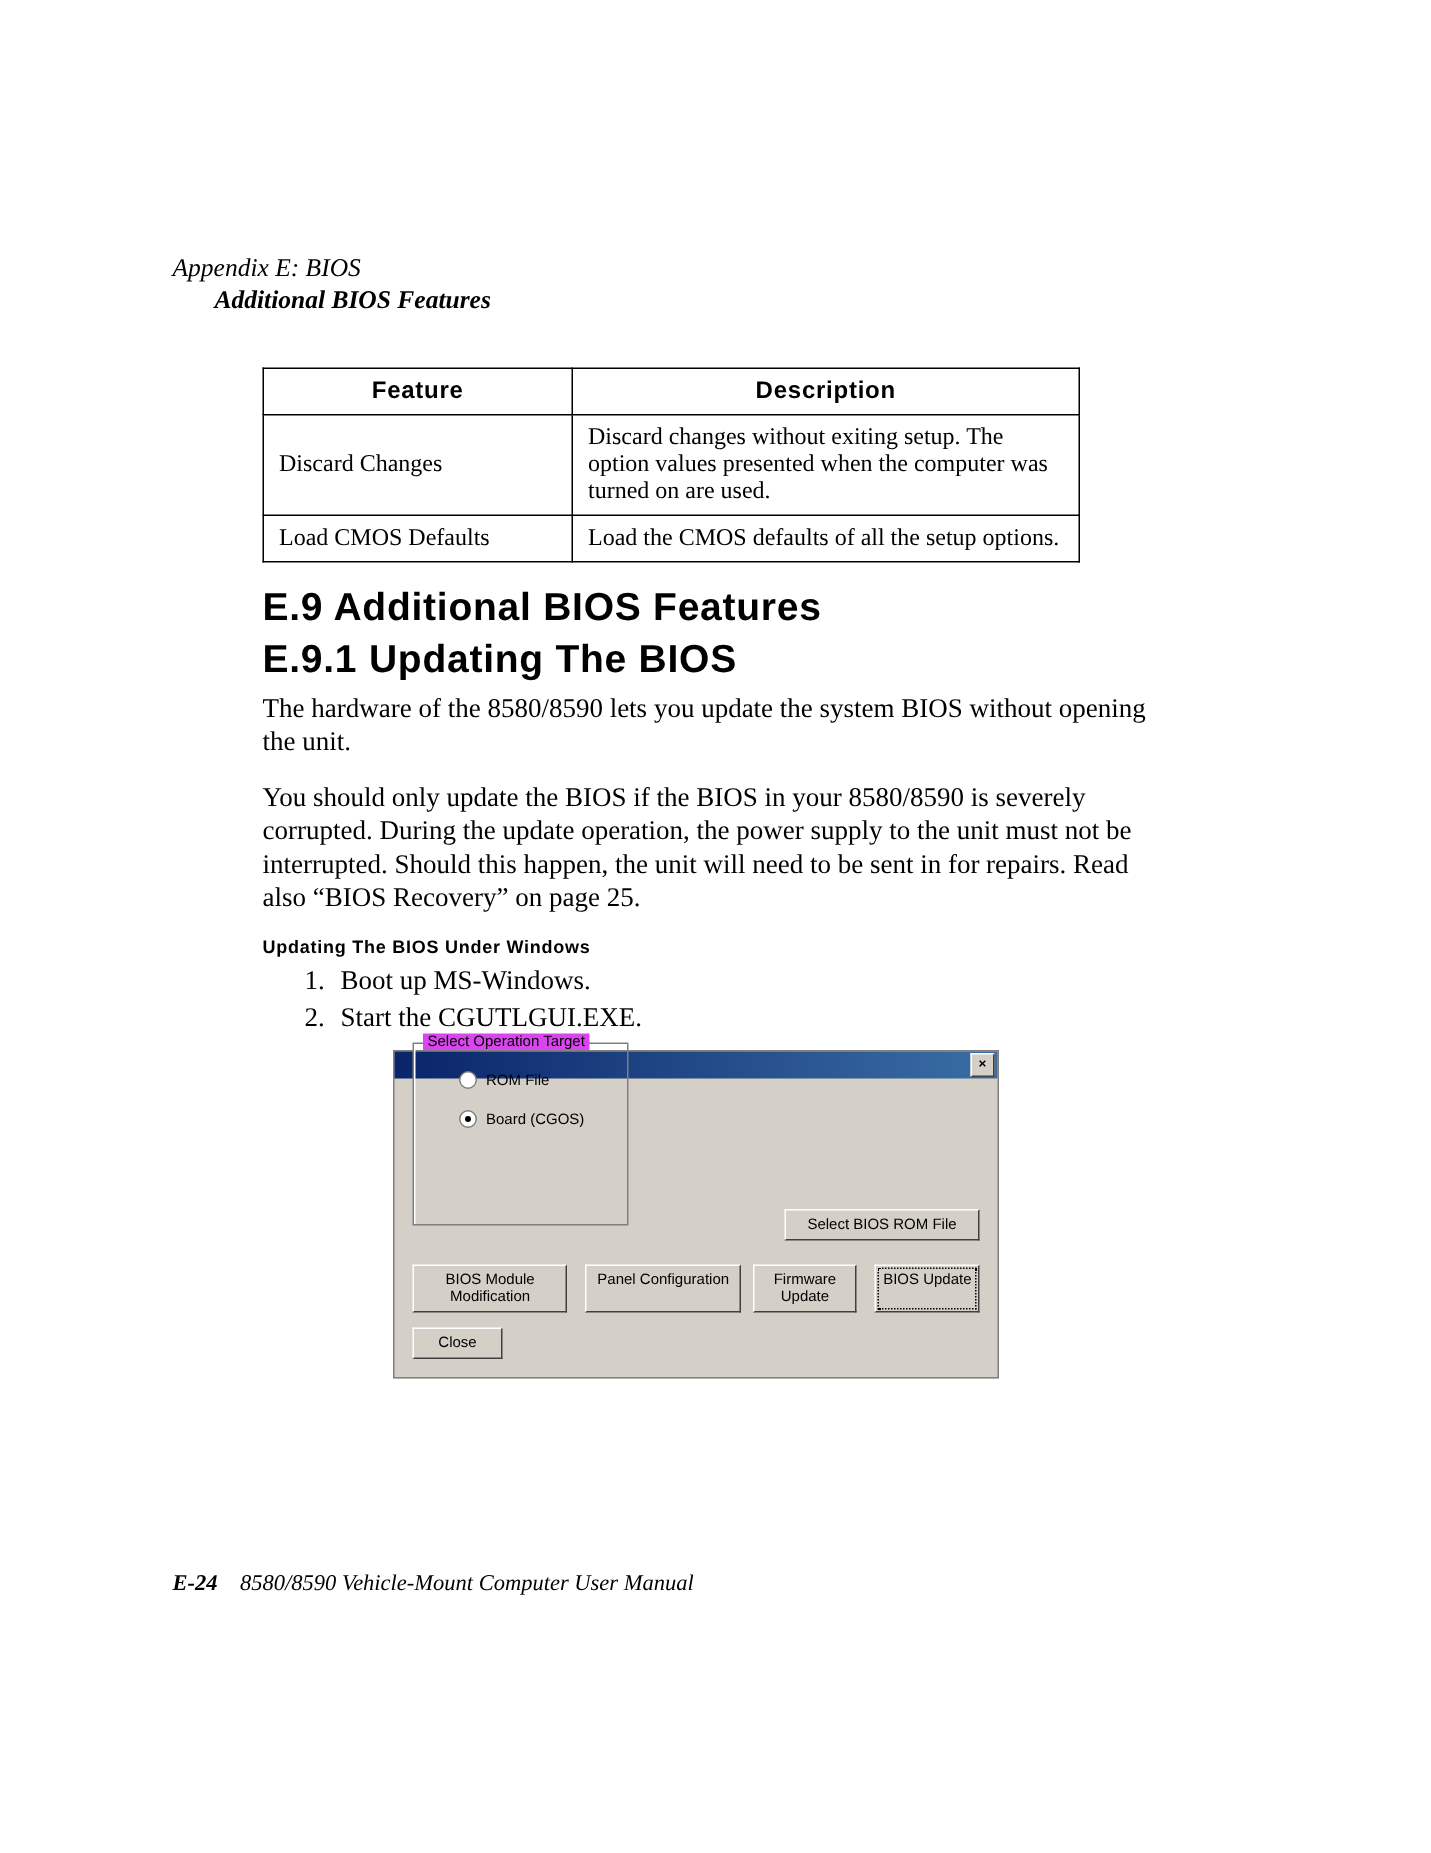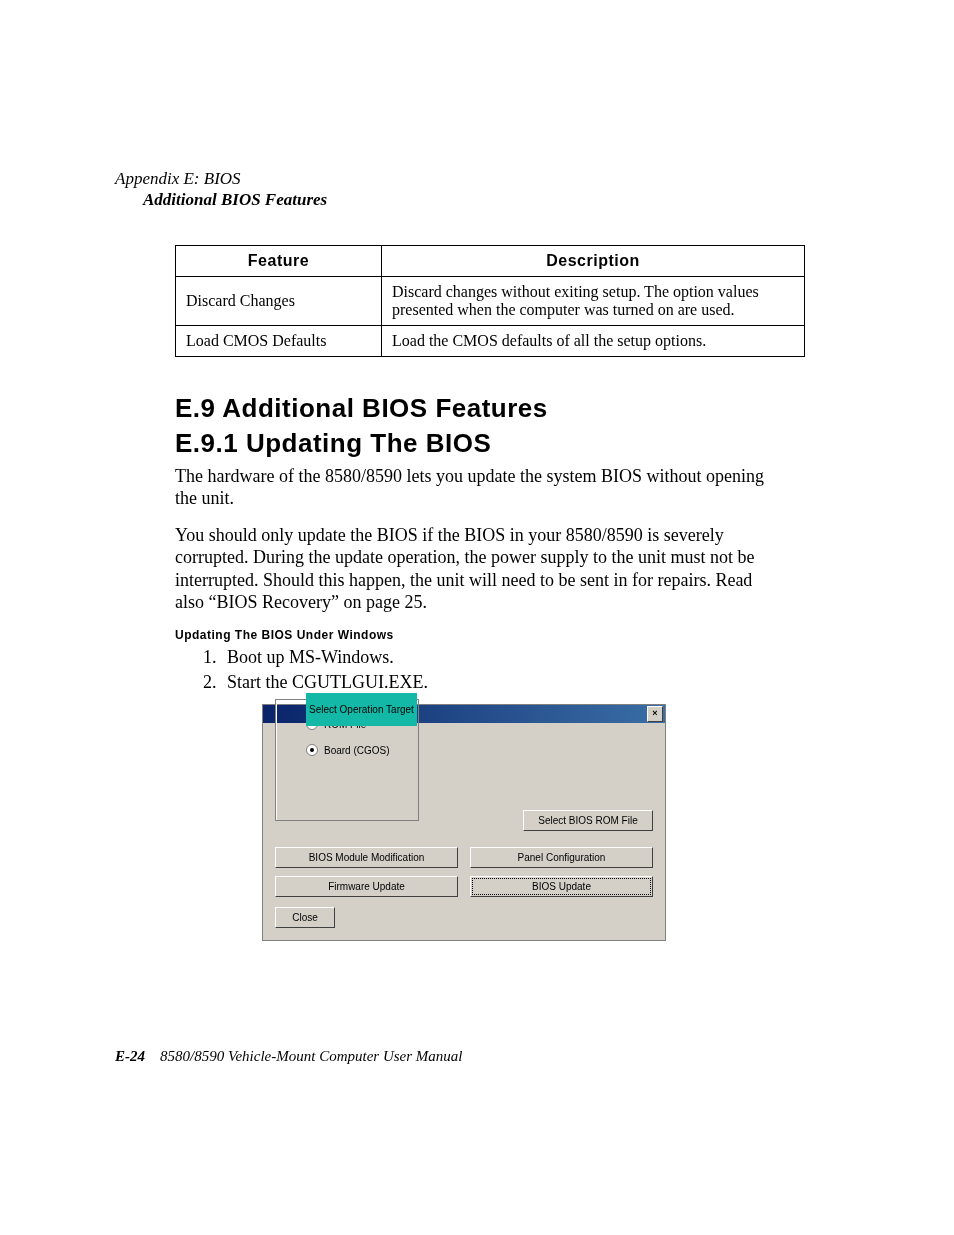--- a/index.html
+++ b/index.html
@@ -22,23 +22,23 @@
   .header-block {
     font-size: 17px;
     line-height: 1.25;
     margin-bottom: 34px;
   }
   .header-line1 { font-style: italic; }
   .header-line2 { font-style: italic; font-weight: bold; margin-left: 28px; }
 
   table.bios-table {
     border-collapse: collapse;
-    width: 630px;
+    width: 545px;
     margin-left: 60px;
-    margin-bottom: 36px;
+    margin-bottom: 14px;
     font-size: 16px;
   }
   table.bios-table th, table.bios-table td {
     border: 1px solid #000;
     padding: 6px 10px;
     vertical-align: middle;
     text-align: left;
   }
   table.bios-table th {
     font-family: "Arial Narrow", Arial, sans-serif;
@@ -124,24 +124,23 @@
     box-shadow: inset 1px 1px 0 #fff;
     height: 100px;
     width: 126px;
     padding: 12px 8px 8px 8px;
     margin-bottom: 12px;
   }
   .fieldset .legend {
     position: absolute;
     top: -7px;
     left: 6px;
-    background: #14b8a6;
-    padding: 11px 3px;
+    background: #d946ef;
+    padding: 0 3px;
     font-size: 10px;
-    margin-left: 24px;
   }
   .radio-row {
     display: flex;
     align-items: center;
     gap: 6px;
     margin: 6px 0 14px 2px;
     padding-left: 20px;
   }
   .radio {
     width: 10px; height: 10px;
@@ -176,21 +175,21 @@
     justify-content: space-between;
     align-items: flex-end;
     height: 100px;
   }
   .right-btn {
     width: 130px;
     margin-bottom: 2px;
   }
   .btn-grid {
     display: flex;
-    flex-direction: column;
+    flex-direction: row;
     gap: 8px;
     margin-top: 14px;
   }
   .btn-row2 {
     display: flex;
     gap: 12px;
   }
   .btn-row2 .winbtn { flex: 1; }
   .close-row { margin-top: 10px; }
   .close-row .winbtn { width: 60px; }

